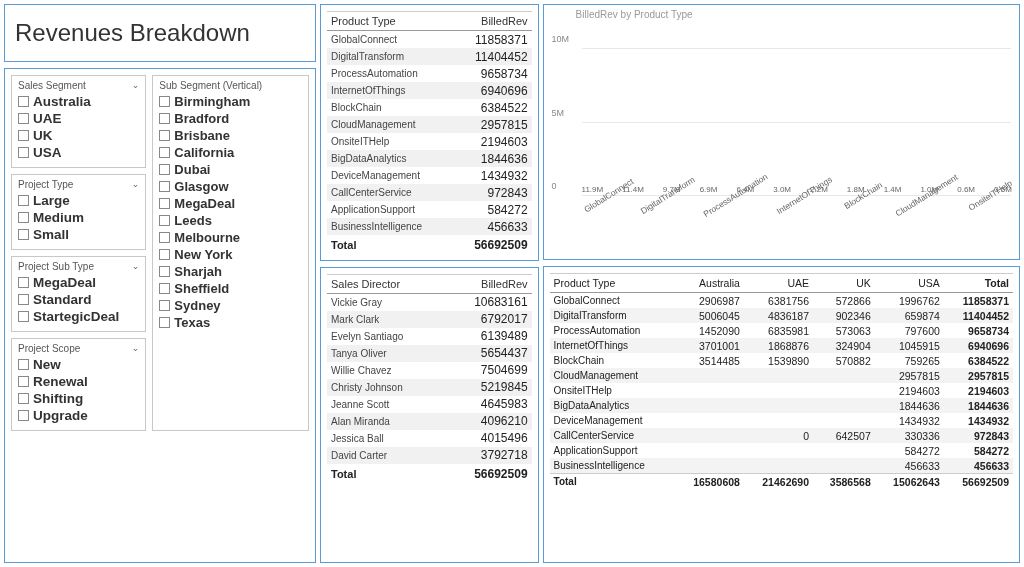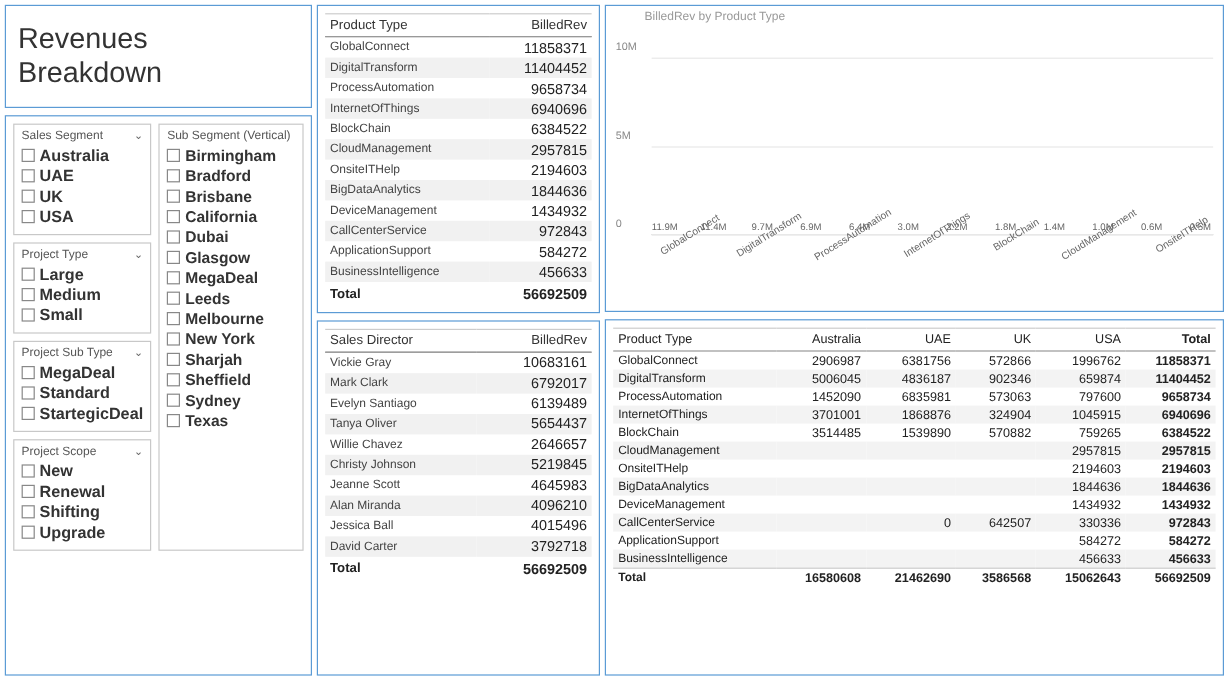--- a/index.html
+++ b/index.html
@@ -10,21 +10,21 @@
     font-size: 11px;
     color: #222;
     background: #fff;
     width: 1024px;
     height: 567px;
     display: flex;
     gap: 4px;
   }
   .panel { border: 1px solid #5b9bd5; padding: 6px; background: #fff; }
   
-  .left-col { width: 256px; display: flex; flex-direction: column; gap: 6px; }
+  .left-col { width: 312px; display: flex; flex-direction: column; gap: 6px; }
   .title-panel { padding: 14px 10px; }
   .title { font-size: 24px; font-weight: 300; color: #333; }
   .filters-row { display: flex; gap: 6px; flex: 1; }
   .filters-left { width: 140px; display: flex; flex-direction: column; gap: 6px; }
   .filters-right { width: 162px; }
   .slicer { border: 1px solid #c8c8c8; padding: 4px 6px 6px 6px; position: relative; }
   .slicer-hdr { font-size: 10px; color: #555; margin-bottom: 2px; }
   .chev { position: absolute; right: 6px; top: 4px; font-size: 9px; color: #666; }
   .slicer-item { display: flex; align-items: center; gap: 4px; padding: 1px 0; font-size: 13.5px; font-weight: 600; color: #333; }
   .cb { width: 11px; height: 11px; border: 1px solid #888; flex: none; }
@@ -311,21 +311,21 @@
           <tr>
             <td class="cat">Evelyn Santiago</td>
             <td class="num">6139489</td>
           </tr>
           <tr>
             <td class="cat">Tanya Oliver</td>
             <td class="num">5654437</td>
           </tr>
           <tr>
             <td class="cat">Willie Chavez</td>
-            <td class="num">2646657</td>
+            <td class="num">7504699</td>
           </tr>
           <tr>
             <td class="cat">Christy Johnson</td>
             <td class="num">5219845</td>
           </tr>
           <tr>
             <td class="cat">Jeanne Scott</td>
             <td class="num">4645983</td>
           </tr>
           <tr>

